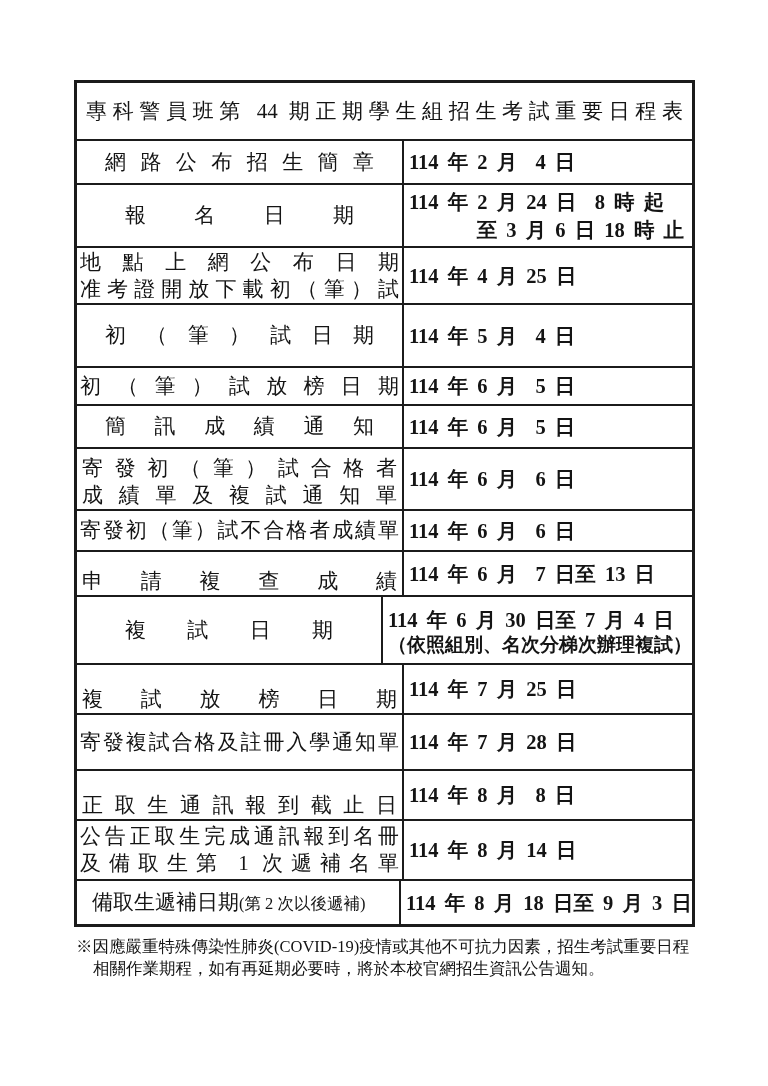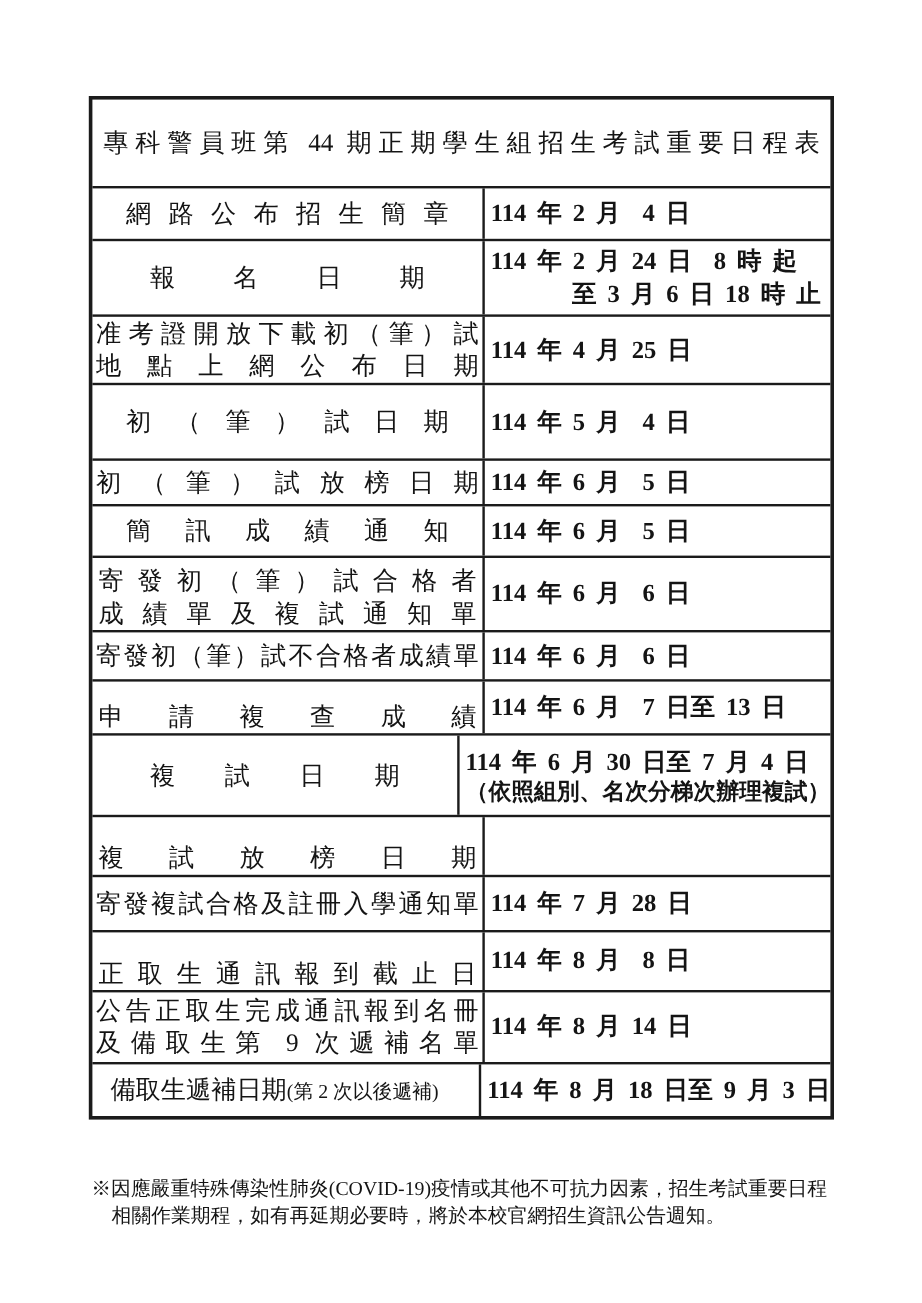--- a/index.html
+++ b/index.html
@@ -26,30 +26,30 @@
   .pad-lg{padding:0 48px;}
   .pad-xs{padding:0 3px;}
   .pad-r15{padding:0 16px;}
 
   .left-plain{text-align:left;text-align-last:left;margin-left:12px;}
   .sm-note{font-size:19px;line-height:21px;word-spacing:0;}
   .sm-paren{font-size:17px;line-height:24px;}
   .sm-suffix{font-size:16.5px;}
   .align-r{text-align:right;padding-right:8px;}
 
-  .footnote{position:absolute;left:76px;top:980px;width:620px;font-size:16.5px;line-height:21.5px;
+  .footnote{position:absolute;left:76px;top:936px;width:620px;font-size:16.5px;line-height:21.5px;
     padding-left:17px;text-indent:-17px;box-sizing:border-box;color:#141414;}
 </style>
 </head>
 <body>
 
 <div class="sheet">
   <div class="tbl">
 
-    <div class="row" style="height:72px">
+    <div class="row" style="height:56px">
       <div class="title-cell">
         <span class="line jl">專科警員班第 44 期正期學生組招生考試重要日程表</span>
       </div>
     </div>
 
     <div class="row" style="height:44px">
       <div class="cell-l pad-md">
         <span class="line jl">網路公布招生簡章</span>
       </div>
       <div class="cell-r">
@@ -62,22 +62,22 @@
         <span class="line jl">報名日期</span>
       </div>
       <div class="cell-r">
         <span class="line dt">114 年 2 月 24 日  8 時 起</span>
         <span class="line dt align-r">至 3 月 6 日 18 時 止</span>
       </div>
     </div>
 
     <div class="row" style="height:57px">
       <div class="cell-l pad-xs">
+        <span class="line jl">地點上網公布日期</span>
         <span class="line jl">准考證開放下載初（筆）試</span>
-        <span class="line jl">地點上網公布日期</span>
       </div>
       <div class="cell-r">
         <span class="line dt">114 年 4 月 25 日</span>
       </div>
     </div>
 
     <div class="row" style="height:63px">
       <div class="cell-l pad-md">
         <span class="line jl">初（筆）試日期</span>
       </div>
@@ -139,44 +139,47 @@
       <div class="cell-r">
         <span class="line dt">114 年 6 月 30 日至 7 月 4 日</span>
         <span class="line dt sm-note">（依照組別、名次分梯次辦理複試）</span>
       </div>
     </div>
 
     <div class="row" style="height:50px">
       <div class="cell-l pad-sm">
         <span class="line jl">複試放榜日期</span>
       </div>
+      <div class="cell-r">
+        <span class="line dt">114 年 7 月 25 日</span>
+      </div>
     </div>
 
-    <div class="row" style="height:46px">
+    <div class="row" style="height:56px">
       <div class="cell-l pad-xs">
         <span class="line jl">寄發複試合格及註冊入學通知單</span>
       </div>
       <div class="cell-r">
         <span class="line dt">114 年 7 月 28 日</span>
       </div>
     </div>
 
     <div class="row" style="height:50px">
       <div class="cell-l pad-sm">
         <span class="line jl">正取生通訊報到截止日</span>
       </div>
       <div class="cell-r">
         <span class="line dt">114 年 8 月  8 日</span>
       </div>
     </div>
 
     <div class="row" style="height:60px">
       <div class="cell-l pad-xs">
         <span class="line jl">公告正取生完成通訊報到名冊</span>
-        <span class="line jl">及備取生第 9 次遞補名單</span>
+        <span class="line jl">及備取生第 1 次遞補名單</span>
       </div>
       <div class="cell-r">
         <span class="line dt">114 年 8 月 14 日</span>
       </div>
     </div>
 
 
     <div class="row" style="height:45px">
       <div class="cell-l pad-xs left-plain">
         <span class="line"><span>備取生遞補日期</span><span class="sm-suffix">(第 2 次以後遞補)</span></span>

